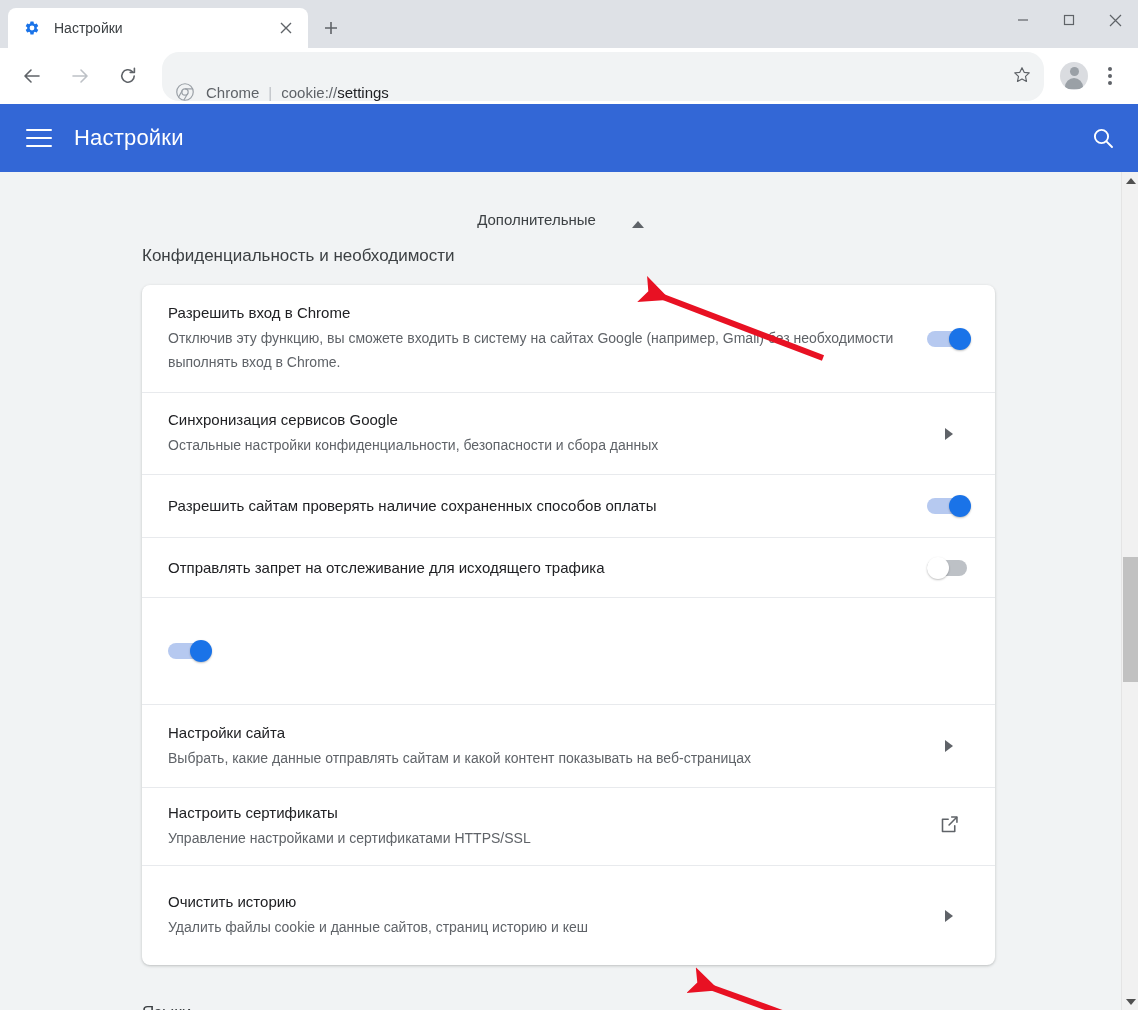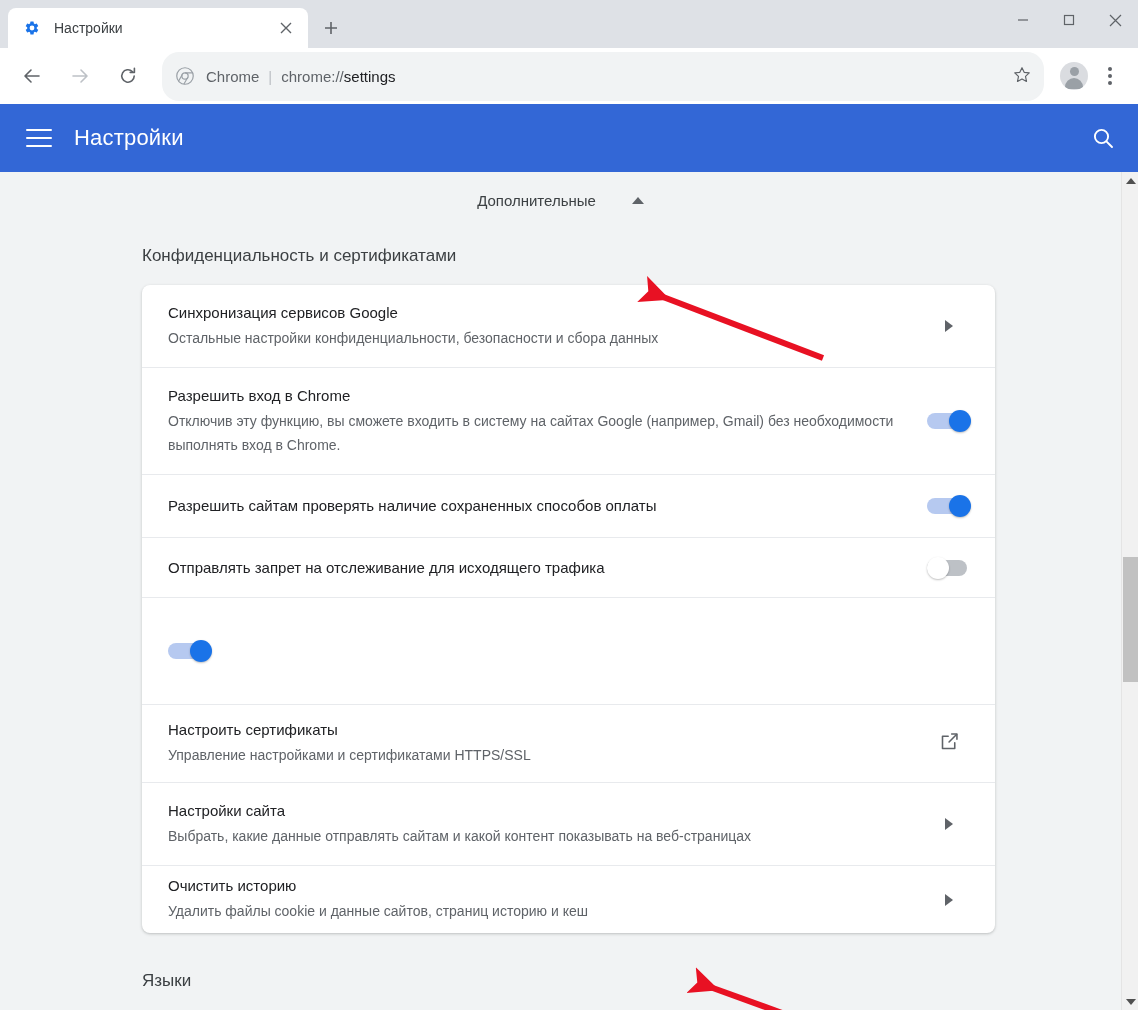--- a/index.html
+++ b/index.html
@@ -86,21 +86,21 @@
     border-radius: 50%;
     flex: 0 0 36px;
   }
   .omnibox {
     flex: 1;
     height: 49px;
     margin: 0 8px 0 10px;
     background: #f1f3f4;
     border-radius: 17px;
     display: flex;
-    align-items: center;
+    align-items: flex-end;
     padding: 0 14px;
     box-sizing: border-box;
     position: relative;
   }
   .omni-icon {
     width: 18px; height: 18px;
     flex: 0 0 18px;
     margin-right: 12px;
   }
   .omni-scheme {
@@ -195,21 +195,21 @@
   }
   .content {
     position: absolute;
     left: 0; top: 0; right: 17px; bottom: 0;
     background: #f1f3f4;
   }
 
   .advanced-row {
     height: 56px;
     display: flex;
-    align-items: center;
+    align-items: flex-end;
     justify-content: center;
     gap: 36px;
     color: #3c4043;
     font-size: 15px;
   }
   .caret-up {
     width: 0; height: 0;
     border-left: 6px solid transparent;
     border-right: 6px solid transparent;
     border-bottom: 7px solid #5f6368;
@@ -397,21 +397,21 @@
   <div class="omnibox">
     <span class="omni-icon">
       <svg width="18" height="18" viewBox="0 0 24 24">
         <circle cx="12" cy="12" r="11" fill="none" stroke="#9aa0a6" stroke-width="1.6"></circle>
         <circle cx="12" cy="12" r="4.2" fill="none" stroke="#9aa0a6" stroke-width="1.6"></circle>
         <path d="M12 7.8 H22.6 M8.4 10 L3.2 19.2 M15.6 14 L10.4 23" stroke="#9aa0a6" stroke-width="1.5"></path>
       </svg>
     </span>
     <span class="omni-scheme">Chrome</span>
     <span class="omni-sep">|</span>
-    <span class="omni-url"><span>chrome://</span><b>settings</b></span>
+    <span class="omni-url"><span>cookie://</span><b>settings</b></span>
     <span class="omni-star">
       <svg width="20" height="20" viewBox="0 0 24 24">
         <path d="M12 3.2 l2.6 5.6 6.1.7 -4.5 4.2 1.2 6 -5.4-3 -5.4 3 1.2-6 -4.5-4.2 6.1-.7z" fill="none" stroke="#5f6368" stroke-width="1.4" stroke-linejoin="round"></path>
       </svg>
     </span>
   </div>
 
   <div class="tb-avatar"></div>
   <div class="tb-menu">
     <i></i>
@@ -436,47 +436,47 @@
 </div>
 
 <div class="page">
   <div class="content">
 
     <div class="advanced-row">
       <span>Дополнительные</span>
       <span class="caret-up"></span>
     </div>
 
-    <div class="section-title">Конфиденциальность и сертификатами</div>
+    <div class="section-title">Конфиденциальность и необходимости</div>
 
     <div class="card">
-
-      <div class="row" style="height:82px">
-        <div class="row-text">
-          <div class="row-title">Синхронизация сервисов Google</div>
-          <div class="row-sub">Остальные настройки конфиденциальности, безопасности и сбора данных</div>
-        </div>
-        <div class="row-ctl">
-          <span class="chevron"></span>
-        </div>
-      </div>
 
       <div class="row" style="height:107px">
         <div class="row-text">
           <div class="row-title">Разрешить вход в Chrome</div>
           <div class="row-sub">Отключив эту функцию, вы сможете входить в систему на сайтах Google (например, Gmail) без необходимости выполнять вход в Chrome.</div>
         </div>
         <div class="row-ctl">
           <span class="toggle">
             <span class="track"></span>
             <span class="thumb"></span>
           </span>
         </div>
       </div>
 
+      <div class="row" style="height:82px">
+        <div class="row-text">
+          <div class="row-title">Синхронизация сервисов Google</div>
+          <div class="row-sub">Остальные настройки конфиденциальности, безопасности и сбора данных</div>
+        </div>
+        <div class="row-ctl">
+          <span class="chevron"></span>
+        </div>
+      </div>
+
       <div class="row" style="height:63px">
         <div class="row-text">
           <div class="row-title">Разрешить сайтам проверять наличие сохраненных способов оплаты</div>
         </div>
         <div class="row-ctl">
           <span class="toggle">
             <span class="track"></span>
             <span class="thumb"></span>
           </span>
         </div>
@@ -493,50 +493,50 @@
           </span>
         </div>
       </div>
 
       <div class="row" style="height:107px">
         <div class="row-ctl">
           <span class="toggle">
             <span class="track"></span>
             <span class="thumb"></span>
           </span>
+        </div>
+      </div>
+
+      <div class="row" style="height:83px">
+        <div class="row-text">
+          <div class="row-title">Настройки сайта</div>
+          <div class="row-sub">Выбрать, какие данные отправлять сайтам и какой контент показывать на веб-страницах</div>
+        </div>
+        <div class="row-ctl">
+          <span class="chevron"></span>
         </div>
       </div>
 
       <div class="row" style="height:78px">
         <div class="row-text">
           <div class="row-title">Настроить сертификаты</div>
           <div class="row-sub">Управление настройками и сертификатами HTTPS/SSL</div>
         </div>
         <div class="row-ctl">
           <span>
             <svg width="21" height="21" viewBox="0 0 24 24">
               <path d="M14.5 3.5 H20.5 V9.5" stroke="#5f6368" stroke-width="1.8" fill="none" stroke-linecap="round" stroke-linejoin="round"></path>
               <path d="M20 4 L11.5 12.5" stroke="#5f6368" stroke-width="1.8" fill="none" stroke-linecap="round"></path>
               <path d="M18 13.5 V20 H4 V6 H10.5" stroke="#5f6368" stroke-width="1.8" fill="none" stroke-linecap="round" stroke-linejoin="round"></path>
             </svg>
           </span>
         </div>
       </div>
 
-      <div class="row" style="height:83px">
-        <div class="row-text">
-          <div class="row-title">Настройки сайта</div>
-          <div class="row-sub">Выбрать, какие данные отправлять сайтам и какой контент показывать на веб-страницах</div>
-        </div>
-        <div class="row-ctl">
-          <span class="chevron"></span>
-        </div>
-      </div>
-
-      <div class="row" style="height:68px">
+      <div class="row" style="height:100px">
         <div class="row-text">
           <div class="row-title">Очистить историю</div>
           <div class="row-sub">Удалить файлы cookie и данные сайтов, страниц историю и кеш</div>
         </div>
         <div class="row-ctl">
           <span class="chevron"></span>
         </div>
       </div>
 
     </div>

